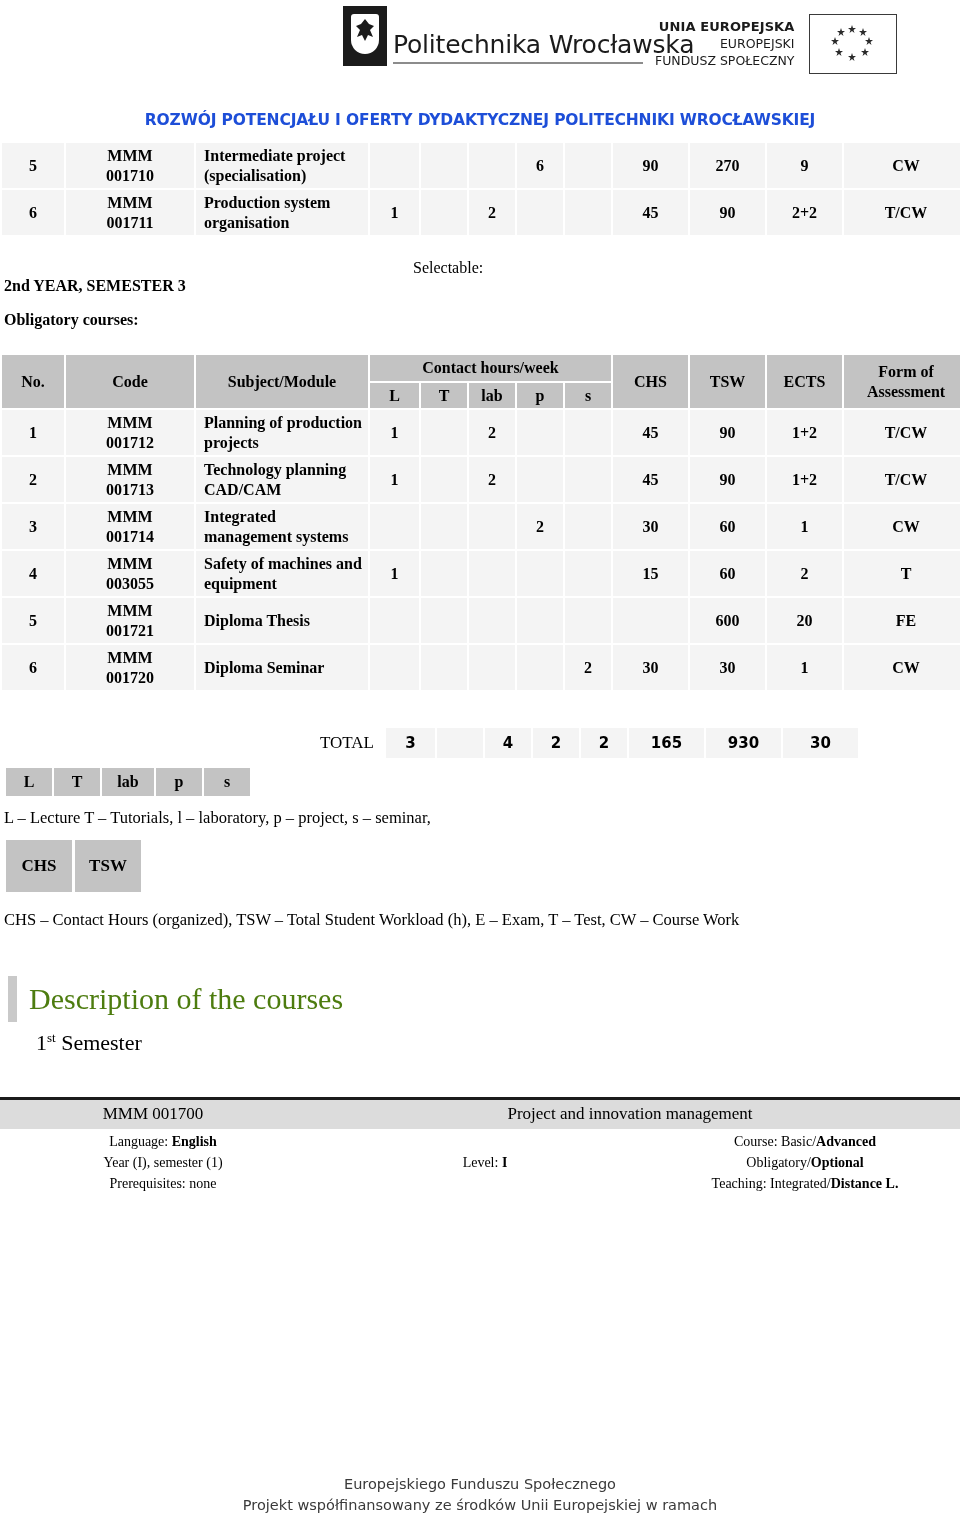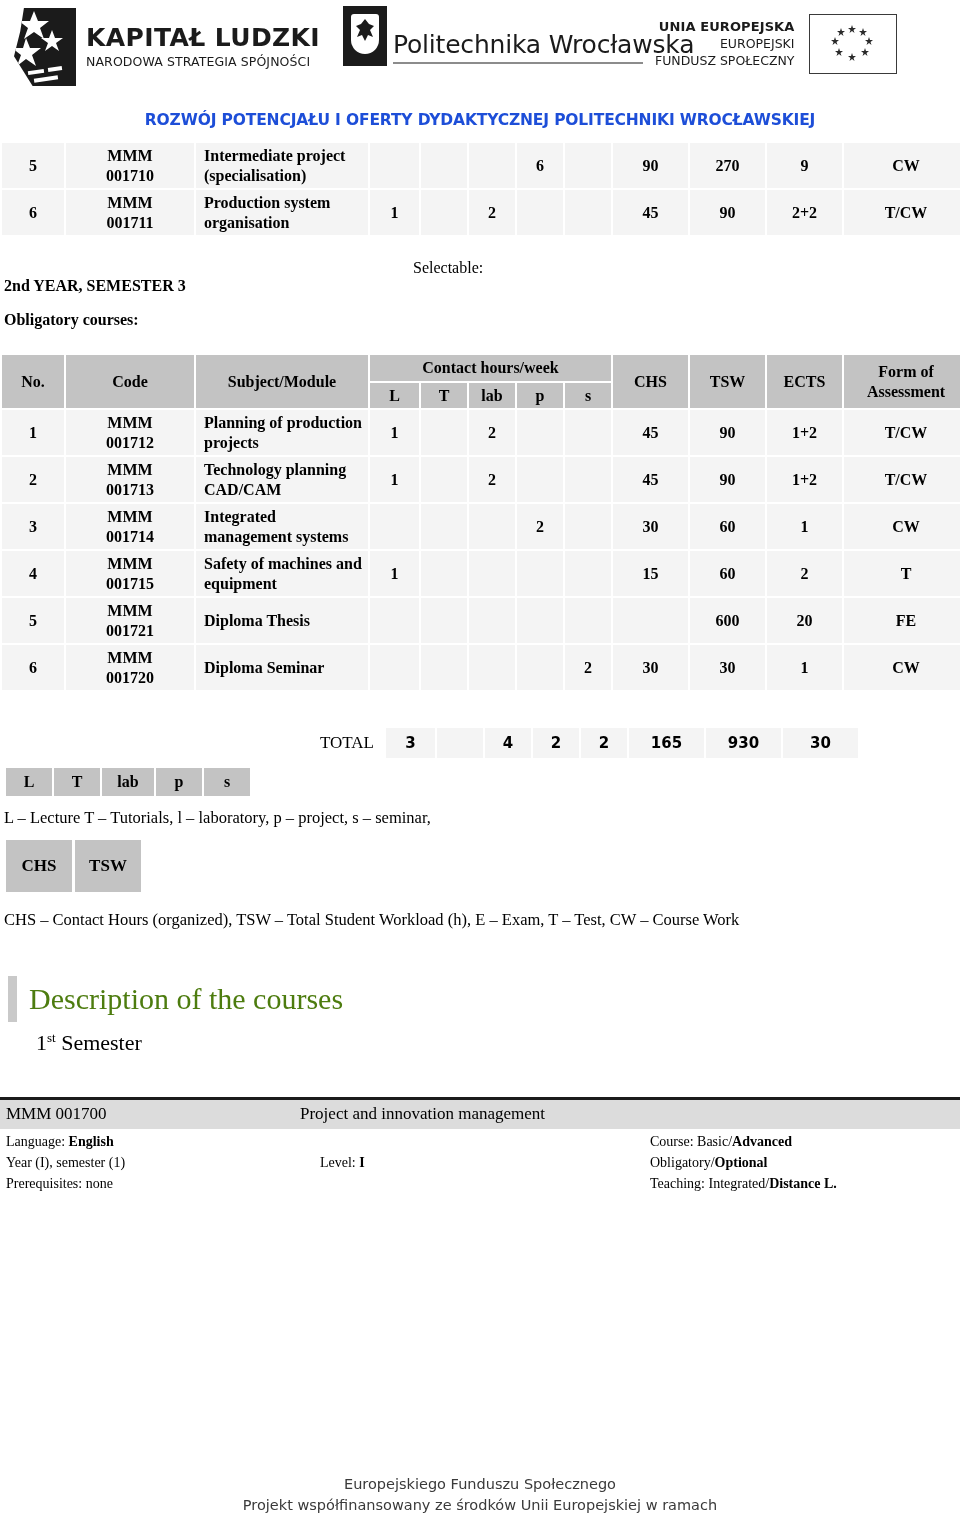--- a/index.html
+++ b/index.html
@@ -286,20 +286,21 @@
     margin-left: 36px;
     margin-top: 8px;
     font-size: 22px;
   }
   .semester-line sup { font-size: 13px; }
 
   
   .course-card {
     margin-top: 40px;
     width: 960px;
+    text-align: center;
   }
   .course-rule {
     height: 3px;
     background: #1b1b1b;
   }
   .course-bar {
     background: #dcdcdc;
     display: flex;
     align-items: center;
     height: 29px;
@@ -329,36 +330,20 @@
     font-size: 14.5px;
     line-height: 1.5;
     color: #3a3a3a;
   }
 </style>
 </head>
 <body>
 
 <div class="logo-band">
 
-  <div class="logo-kl">
-    <div class="kl-star-block">
-      <svg width="62" height="78" viewBox="0 0 62 78">
-        <polygon points="20,3 24,13 35,13 26,20 30,31 20,24 10,31 14,20 5,13 16,13" fill="#ffffff"></polygon>
-        <polygon points="12,30 16,40 27,40 18,47 22,58 12,51 3,58 7,47 -2,40 9,40" fill="#ffffff"></polygon>
-        <polygon points="38,22 41,30 49,30 42,35 45,43 38,38 31,43 34,35 27,30 35,30" fill="#ffffff"></polygon>
-        <rect x="14" y="62" width="16" height="4" fill="#ffffff" transform="rotate(-8 22 64)"></rect>
-        <rect x="34" y="59" width="14" height="4" fill="#ffffff" transform="rotate(-8 41 61)"></rect>
-        <rect x="20" y="69" width="24" height="4" fill="#ffffff" transform="rotate(-8 32 71)"></rect>
-      </svg>
-    </div>
-    <div class="kl-text">
-      <div class="kl-title">KAPITAŁ LUDZKI</div>
-      <div class="kl-sub">NARODOWA STRATEGIA SPÓJNOŚCI</div>
-    </div>
-  </div>
 
   <div class="logo-pwr">
     <div class="pwr-crest">
       <div class="shield"></div>
       <svg class="eagle" width="26" height="36" viewBox="0 0 26 36" style="position:absolute;left:9px;top:11px">
         <path d="M13 2 L17 7 L22 9 L18 13 L21 20 L16 18 L13 24 L10 18 L5 20 L8 13 L4 9 L9 7 Z" fill="#1b1b1b"></path>
         <circle cx="13" cy="10" r="3" fill="#1b1b1b"></circle>
       </svg>
     </div>
     <div class="pwr-name-wrap">
@@ -534,21 +519,21 @@
       <td></td>
       <td>30</td>
       <td>60</td>
       <td>1</td>
       <td>CW</td>
     </tr>
     <tr>
       <td>4</td>
       <td>
         <div>MMM</div>
-        <div>001715</div>
+        <div>003055</div>
       </td>
       <td class="subject">Safety of machines and equipment</td>
       <td>1</td>
       <td></td>
       <td></td>
       <td></td>
       <td></td>
       <td>15</td>
       <td>60</td>
       <td>2</td>

